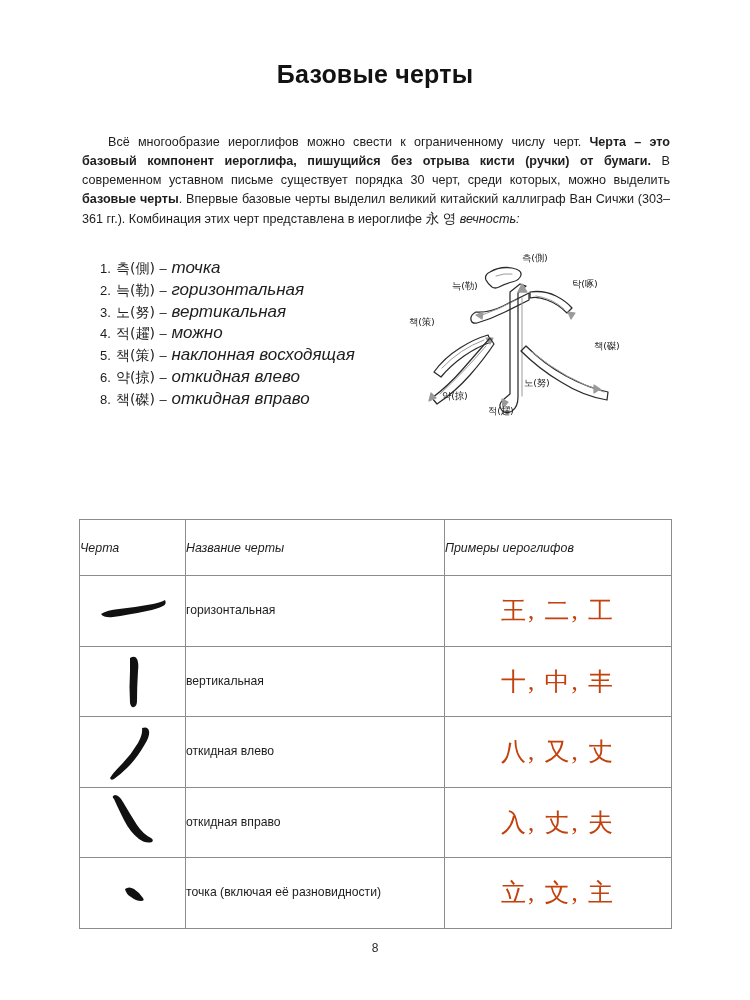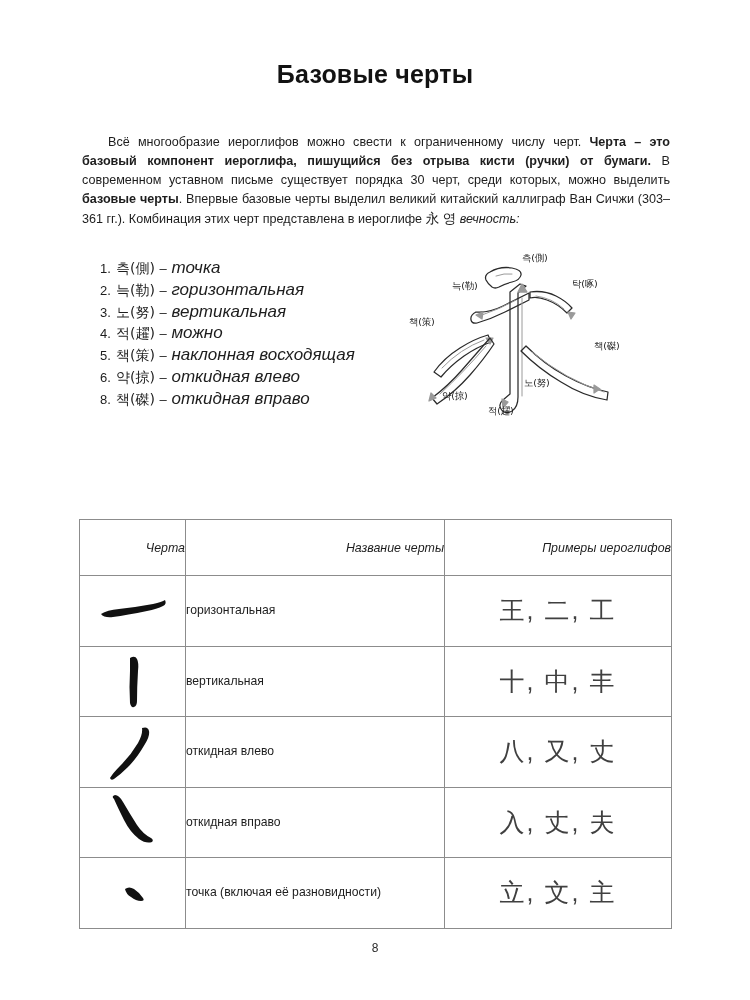--- a/index.html
+++ b/index.html
@@ -96,39 +96,39 @@
   }
   .col-stroke { width: 106px; }
   .col-name   { width: 259px; }
   .col-ex     { width: 227px; }
 
   .tbl thead th {
     height: 56px;
     font-weight: normal;
     font-style: italic;
     font-size: 12.4px;
-    text-align: right;
+    text-align: left;
     color: #1d1d1d;
   }
   .row-body td { height: 70.5px; }
   .cell-stroke { text-align: center; }
   .cell-stroke svg { display: inline-block; vertical-align: middle; }
   .cell-name {
     font-size: 12.2px;
     line-height: 17px;
     padding-left: 22px;
     padding-right: 10px;
     color: #1d1d1d;
   }
   .cell-ex {
     text-align: center;
-    font-family: Liberation Sans, sans-serif;
+    font-family: Liberation Serif, serif;
     font-size: 25px;
     letter-spacing: 2px;
-    color: #404040;
+    color: #c2410c;
     margin-left: 8px;
   }
 
   
   .pageno {
     position: absolute; left: 0; top: 941px; width: 750px;
     text-align: center;
     font-size: 12px;
     color: #2a2a2a;
   }

